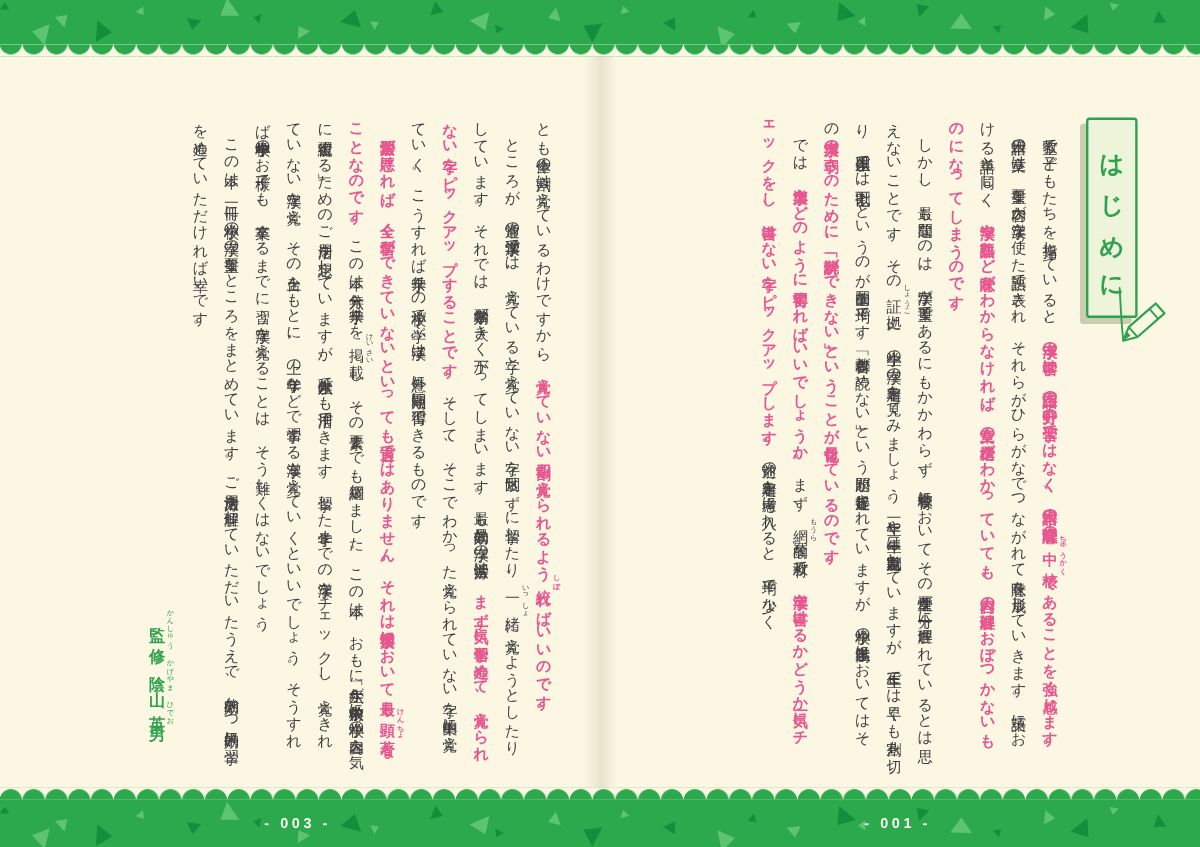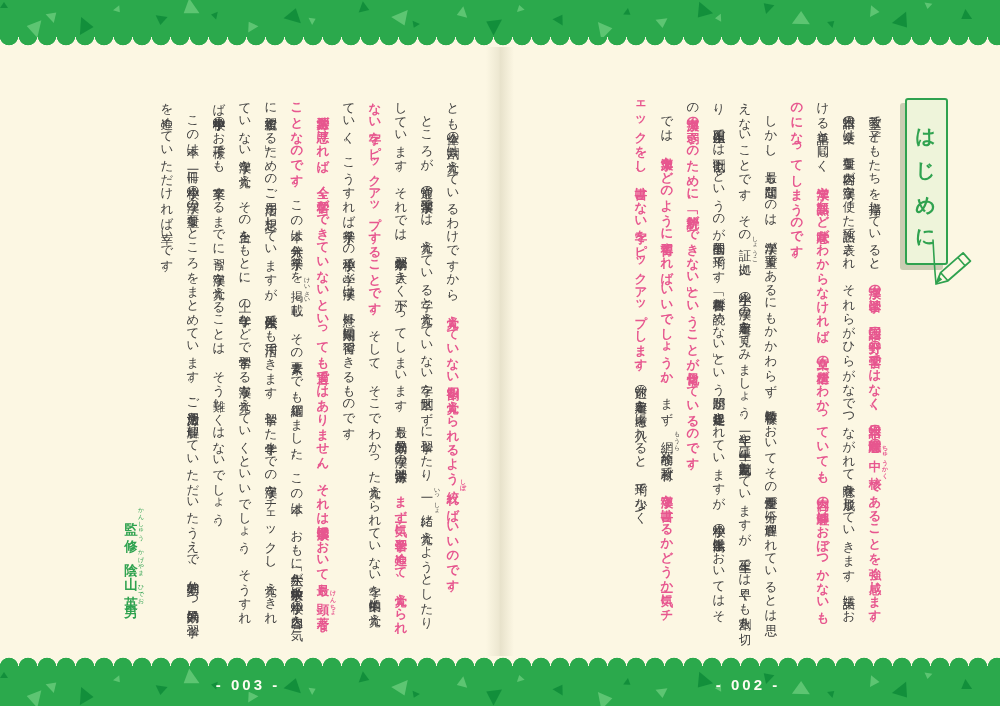--- a/index.html
+++ b/index.html
@@ -31,21 +31,21 @@
   .border-bottom { bottom: 0; height: 40px; }
   .border-bottom::before {
     content: ""; position: absolute; top: -10px; left: 0; right: 0; height: 10px;
     background: radial-gradient(circle at 9px 11px, var(--band_green) 9px, rgba(0,0,0,0) 9.6px);
     background-size: 19px 10px; background-repeat: repeat-x;
   }
   .tri { position: absolute; width: 0; height: 0; border-left: solid transparent; border-right: solid transparent; border-bottom: solid; opacity: .9; }
 
   .page-number {
     position: absolute; bottom: 13px; width: 120px; text-align: center;
-    color: #fdfdf2; font-size: 15px; letter-spacing: 3px; font-weight: bold;
+    color: #fdfdf2; font-size: 12px; letter-spacing: 3px; font-weight: bold;
   }
   .page-number.left  { left: 188px; }
   .page-number.right { left: 688px; }
 
   
   .gutter {
     position: absolute; top: 47px; bottom: 50px; left: 486px; width: 28px;
     background: linear-gradient(90deg, rgba(0,0,0,0) 0%, rgba(110,100,60,.10) 45%, rgba(110,100,60,.14) 52%, rgba(0,0,0,0) 100%);
   }
 
@@ -172,15 +172,15 @@
 
   <div class="vtext left-page">
       <p class="noindent"><span>とも全体の六割は覚えているわけですから、</span><span class="pink">覚えていない四割を覚えられるよう</span><ruby class="pink"><span>絞</span><rt>しぼ</rt></ruby><span class="pink">ればいいのです。</span></p>
       <p><span>ところが、通常の漢字学習では、覚えている字と覚えていない字を区別せずに学習したり、</span><ruby><span>一緒</span><rt>いっしょ</rt></ruby><span>に覚えようとしたりしています。それでは、学習効率が大きく下がってしまいます。最も効果的な漢字の学習方法は、</span><span class="pink">まず一気に学習を進めて、覚えられない字をピックアップすることです。</span><span>そして、そこでわかった覚えられていない字を集中的に覚えていく。こうすれば千字余りの小学校で学ぶ漢字は、意外に短期間に習得できるものです。</span></p>
       <p><span class="pink">学習方法が悪ければ、全く学習ができていないといっても過言ではありません。それは漢字学習において最も</span><ruby class="pink"><span>顕著</span><rt>けんちょ</rt></ruby><span class="pink">なことなのです。</span><span>この本は六年分、千字余りを</span><ruby><span>掲載</span><rt>けいさい</rt></ruby><span>し、その要素までも網羅しました。この本は、おもに「六年生が中学校入学前に小学校の内容を一気に総復習する」ためのご活用を想定していますが、六年生以外でも活用できます。学習した学年までの漢字をチェックし、覚えきれていない漢字を覚え、その土台をもとに、上の学年などで学習する漢字も覚えていくといいでしょう。そうすれば小学校中学年のお子様でも、卒業するまでに習う漢字を覚えることは、そう難しくはないでしょう。</span></p>
       <p><span>この本は、一冊に小学校の漢字の重要なところをまとめています。ご活用方法を理解していただいたうえで、効率的かつ効果的に学習を進めていただければ幸いです。</span></p>
       <p class="signature"><ruby class="green"><span>監修</span><rt>かんしゅう</rt></ruby><span>　</span><ruby class="green"><span>陰山</span><rt>かげやま</rt></ruby><span>　</span><ruby class="green"><span>英男</span><rt>ひでお</rt></ruby></p>
     </div>
 
   <div class="page-number left">- 003 -</div>
-  <div class="page-number right">- 002 -</div>
+  <div class="page-number right">- 001 -</div>
 
 </div>
 
 </body></html>

